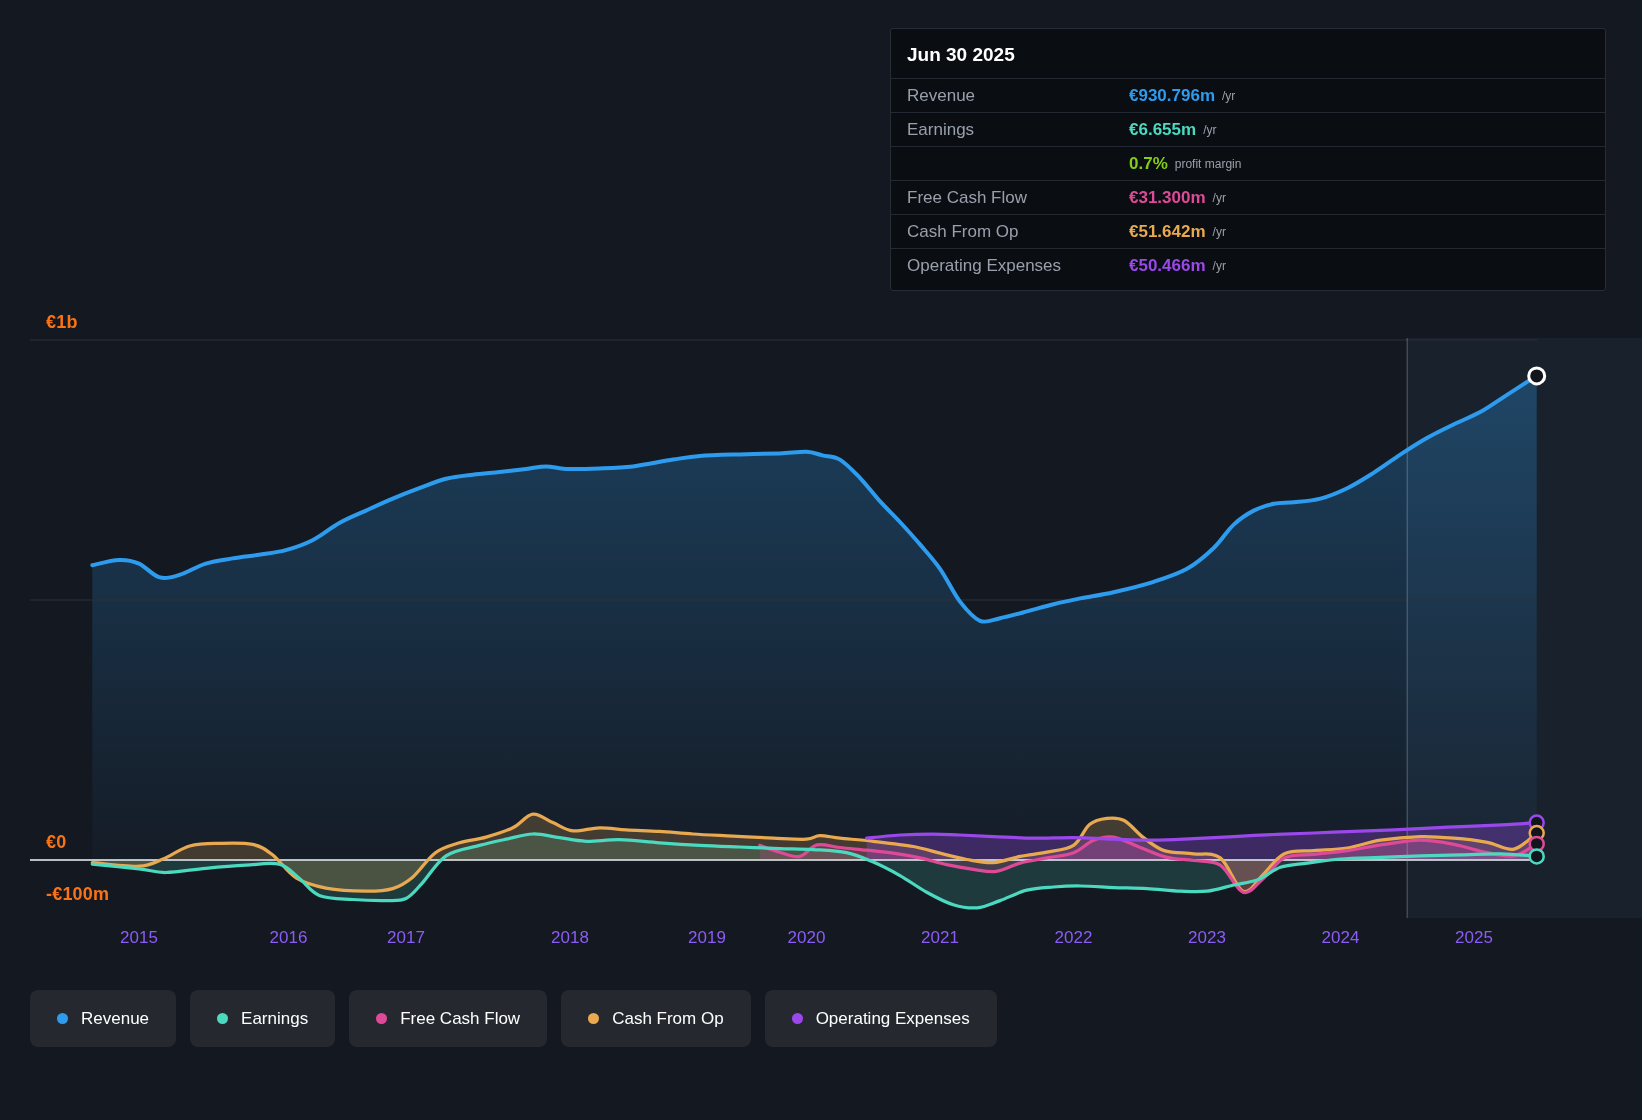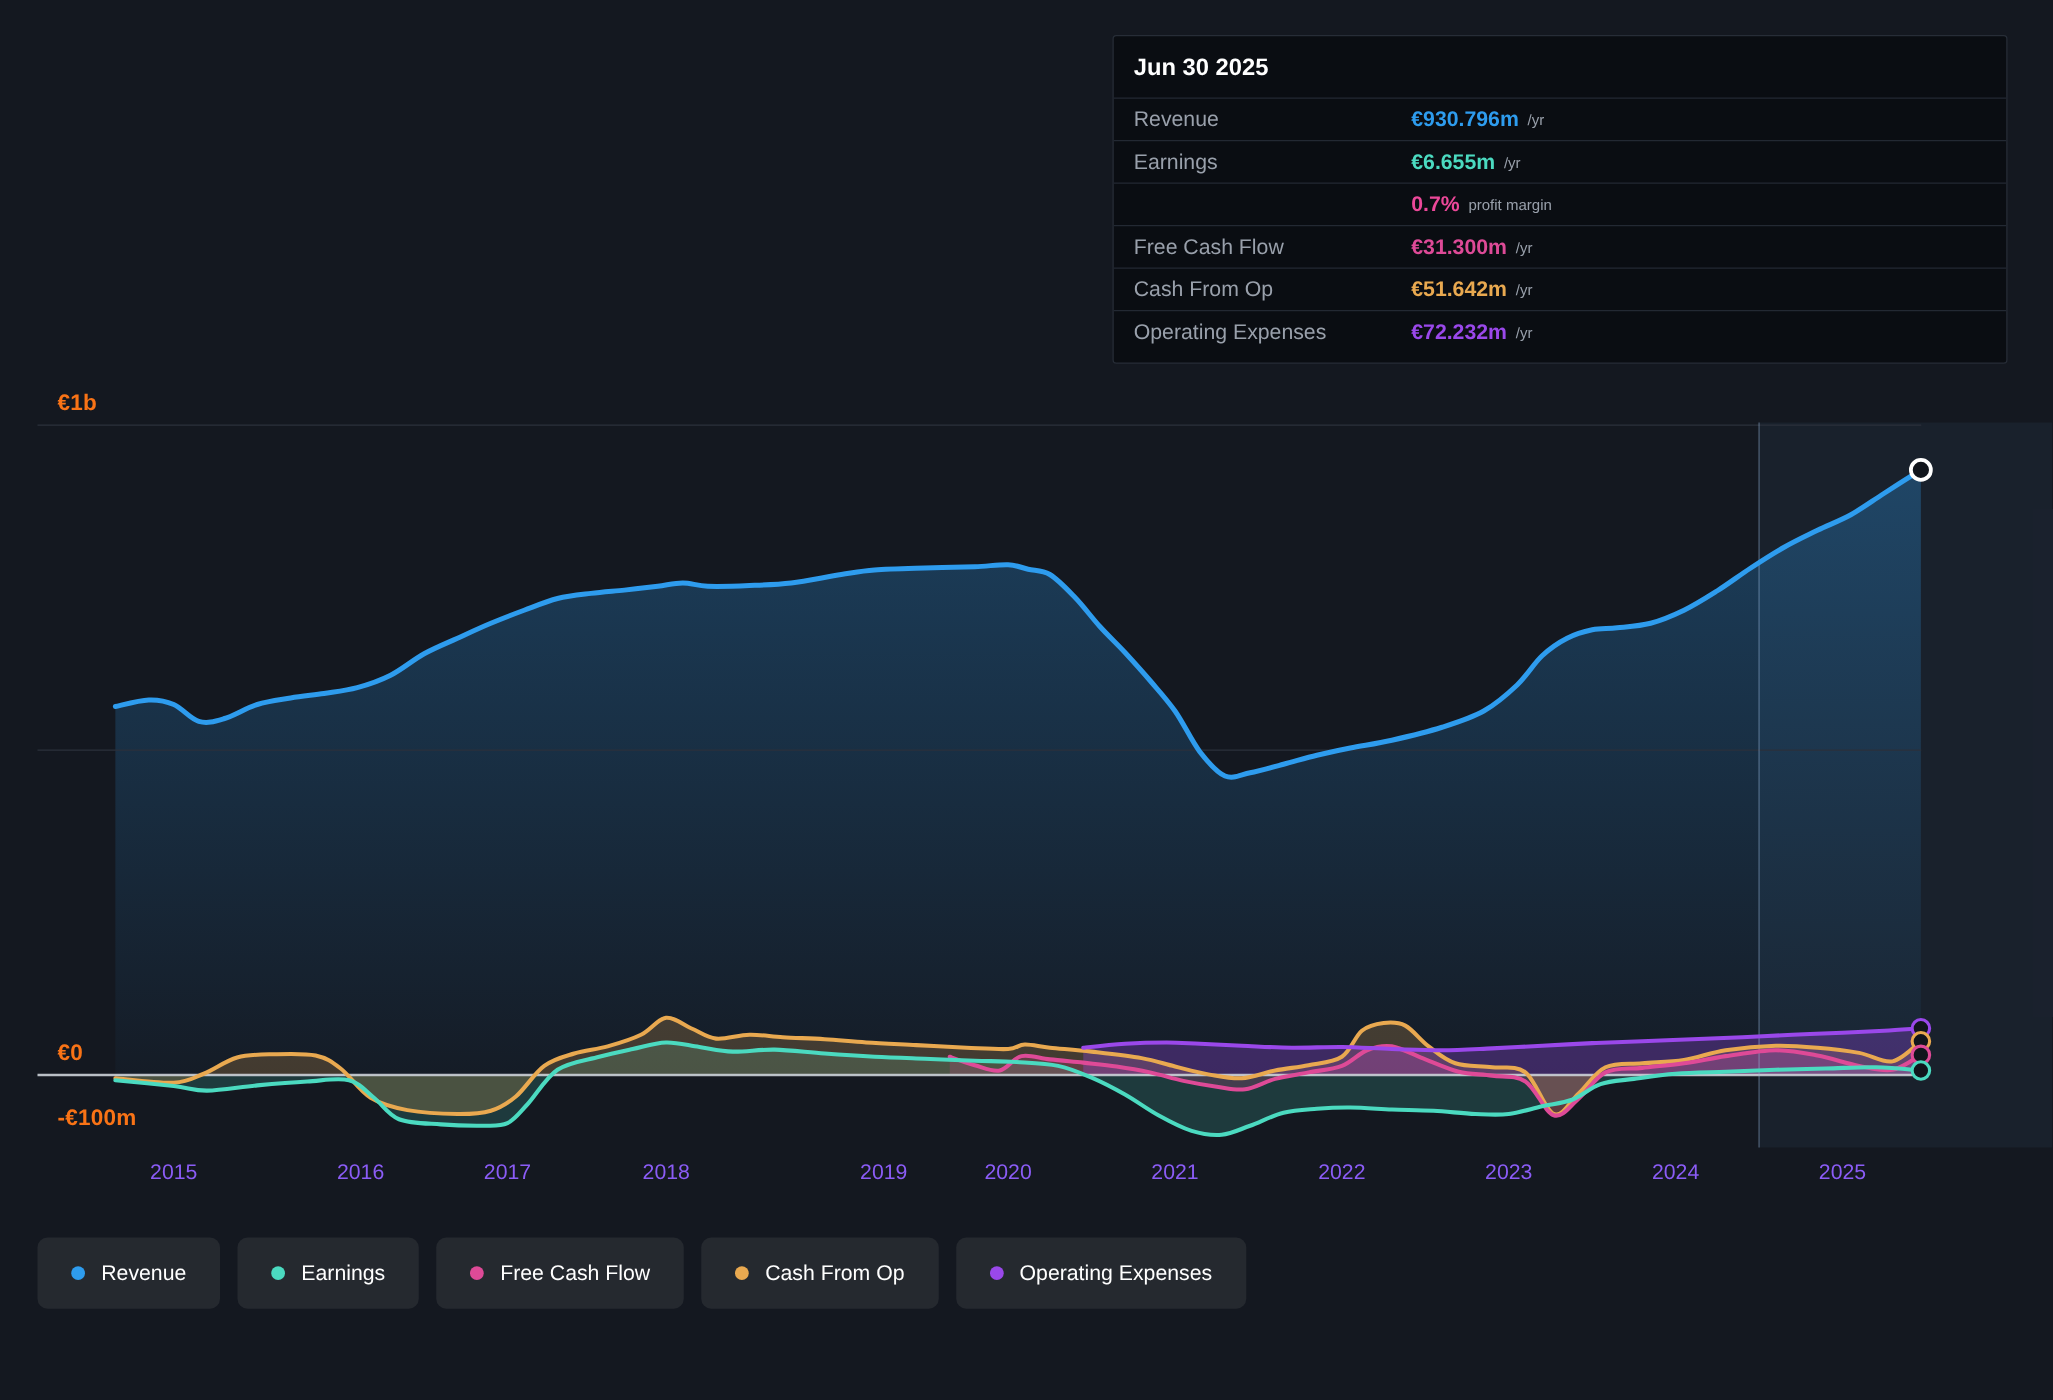--- a/index.html
+++ b/index.html
@@ -67,21 +67,21 @@
 
   <div id="yLabels">
       <div class="y-label" style="left: 46px; top: 312px;">€1b</div>
       <div class="y-label" style="left: 46px; top: 832px;">€0</div>
       <div class="y-label" style="left: 46px; top: 884px;">-€100m</div>
     </div>
   <div id="xLabels">
       <div class="x-label" style="left: 139px;">2015</div>
       <div class="x-label" style="left: 272.5px; margin-left: 16px;">2016</div>
       <div class="x-label" style="left: 406px;">2017</div>
-      <div class="x-label" style="left: 533px; text-align: center;">2018</div>
+      <div class="x-label" style="left: 570px; text-align: center;">2018</div>
       <div class="x-label" style="left: 707px;">2019</div>
       <div class="x-label" style="left: 806.5px;">2020</div>
       <div class="x-label" style="left: 940px;">2021</div>
       <div class="x-label" style="left: 1073.5px;">2022</div>
       <div class="x-label" style="left: 1207px;">2023</div>
       <div class="x-label" style="left: 1340.5px;">2024</div>
       <div class="x-label" style="left: 1474px;">2025</div>
     </div>
 
   <div class="tooltip">
@@ -92,36 +92,36 @@
           <span class="tt-value" style="color: rgb(46, 156, 238);">€930.796m</span>
           <span class="tt-suffix">/yr</span>
         </div>
         <div class="tt-row">
           <span class="tt-label">Earnings</span>
           <span class="tt-value" style="color: rgb(75, 218, 192);">€6.655m</span>
           <span class="tt-suffix">/yr</span>
         </div>
         <div class="tt-row">
           <span class="tt-label"></span>
-          <span class="tt-value" style="color: #ec4899;">0.7%</span>
+          <span class="tt-value" style="color: #84cc16;">0.7%</span>
           <span class="tt-suffix">profit margin</span>
         </div>
         <div class="tt-row">
           <span class="tt-label">Free Cash Flow</span>
           <span class="tt-value" style="color: rgb(222, 74, 151);">€31.300m</span>
           <span class="tt-suffix">/yr</span>
         </div>
         <div class="tt-row">
           <span class="tt-label">Cash From Op</span>
           <span class="tt-value" style="color: rgb(233, 169, 80);">€51.642m</span>
           <span class="tt-suffix">/yr</span>
         </div>
         <div class="tt-row">
           <span class="tt-label">Operating Expenses</span>
-          <span class="tt-value" style="color: rgb(154, 72, 234);">€72.232m</span>
+          <span class="tt-value" style="color: rgb(154, 72, 234);">€50.466m</span>
           <span class="tt-suffix">/yr</span>
         </div>
       </div>
   </div>
 
   <div class="legend" id="legend">
       <div class="legend-item">
         <span class="legend-dot" style="background: rgb(46, 156, 238);"></span>
         <span>Revenue</span>
       </div>

